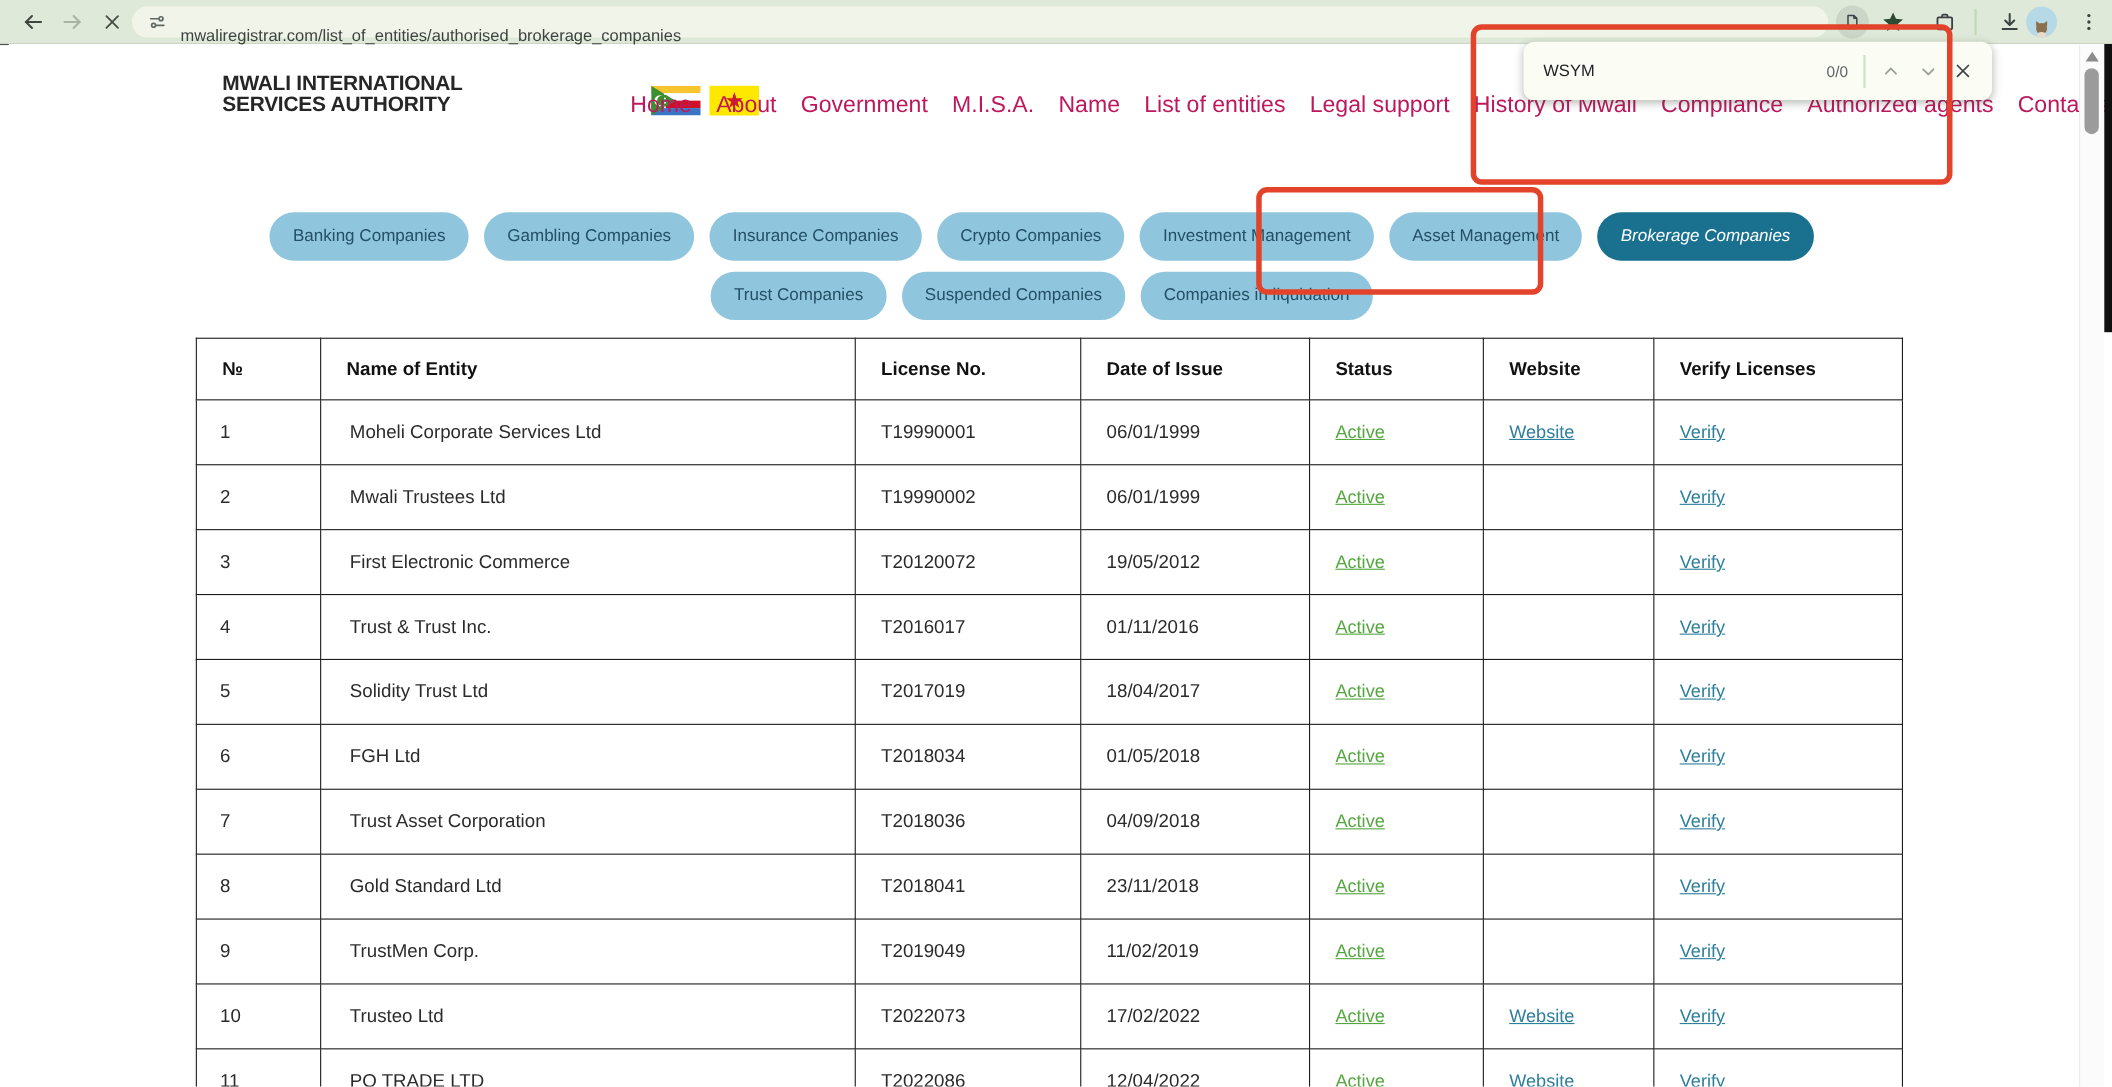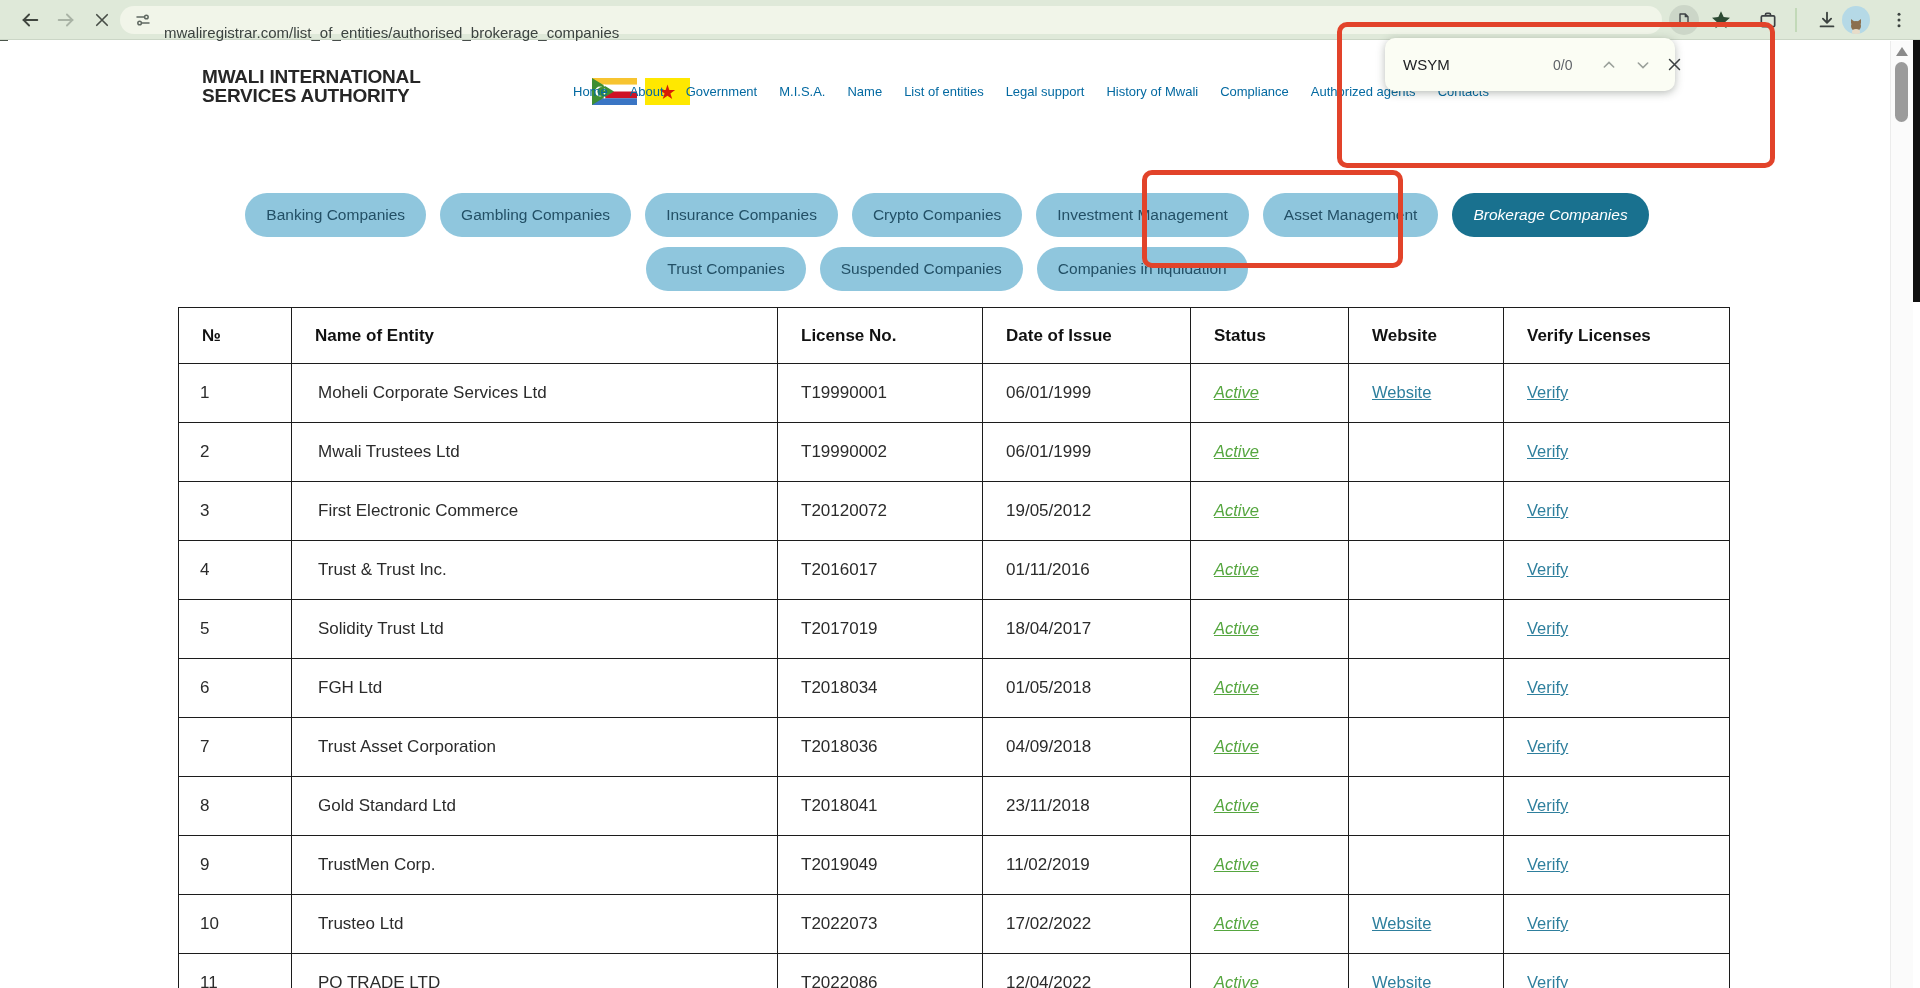--- a/index.html
+++ b/index.html
@@ -22,40 +22,40 @@
   .page { position:absolute; left:0; top:41px; width:1920px; height:947px; background:#ffffff; }
 
   .logo { position:absolute; left:202px; top:26px; width:420px; }
   .logo-text { font-size:19px; font-weight:bold; color:#262626; line-height:19px; letter-spacing:-0.2px; display:inline-block; vertical-align:top; }
   .flag { position:absolute; top:11px; width:45px; height:27px; }
   .flag-comoros { left:390px; }
   .flag-mwali { left:443px; background:#ffe800; display:flex; align-items:center; justify-content:center; }
   .mwali-star { color:#d81e05; font-size:20px; line-height:20px; }
 
   .main-nav { position:absolute; left:573px; top:43px; display:flex; gap:22px; white-space:nowrap; }
-  .nav-link { font-size:13px; color:#0369a1; text-decoration:none; cursor:pointer;text-align:right; }
+  .nav-link { font-size:21px; color:#be185d; text-decoration:none; cursor:pointer;text-align:right; }
 
   .pills { position:absolute; left:202px; top:152px; width:1490px; display:flex; flex-wrap:wrap; column-gap:14px; row-gap:10px;justify-content:center; }
   .pill { height:44px; border-radius:22px; border:none; background:#8fc6dd; color:#235066; font-size:15.5px; padding:0 21px; cursor:pointer; font-family:inherit; }
   .pill.active { background:#19718f; color:#ffffff;font-style:italic; }
 
   
   .entities { position:absolute; left:178px; top:266px; width:1551px; border-collapse:collapse; table-layout:fixed; }
   .entities th, .entities td { border:1px solid #1c1c1c; vertical-align:middle; text-align:left; }
   .entities th { height:56px; font-size:17px; font-weight:bold; color:#111111; }
   .entities td { height:59px; font-size:17px; color:#2b2b2b; font-weight:normal; }
   .entities th, .entities td { padding-left:23px; }
   .entities .c0 { padding-left:21px; }
   .entities .c1 { padding-left:26px; }
   .link { font-size:16.5px; text-decoration:underline; cursor:pointer; }
-  .link.green { color:#55a63f;font-style:italic; }
+  .link.green { color:#55a63f; }
   .link.teal { color:#2e7f9d; }
 
   
-  .findbar { position:absolute; left:1385px; top:38px; width:290px; height:53px; background:#fbfdf4; border-radius:10px; box-shadow:0 2px 8px rgba(50,60,50,.35); z-index:40; display:flex; align-items:center; padding:16px 18px; }
+  .findbar { position:absolute; left:1385px; top:38px; width:426px; height:53px; background:#fbfdf4; border-radius:10px; box-shadow:0 2px 8px rgba(50,60,50,.35); z-index:40; display:flex; align-items:center; padding:16px 18px; }
   .find-query { font-size:15px; color:#202124; background:transparent; border:none; outline:none; width:150px; font-family:inherit; }
   .find-count { margin-left:auto; font-size:14px; color:#5f6368; }
   .find-divider { width:2px; height:30px; background:#cfe3c4; margin:0 15px 0 14px; }
   .find-nav { border:none; background:transparent; padding:0; cursor:pointer; display:flex; align-items:center; }
   .find-up { margin-right:18px; }
   .find-down { margin-right:15px; }
 
   
   .scroll-track { position:absolute; left:1890px; top:41px; width:23px; height:947px; background:#fbfbfb; border-left:1px solid #ececec; z-index:5; }
   .scroll-up { position:absolute; left:1896px; top:47px; width:0; height:0; border-left:6px solid transparent; border-right:6px solid transparent; border-bottom:9px solid #8a8a8a; cursor:pointer; z-index:6; }

